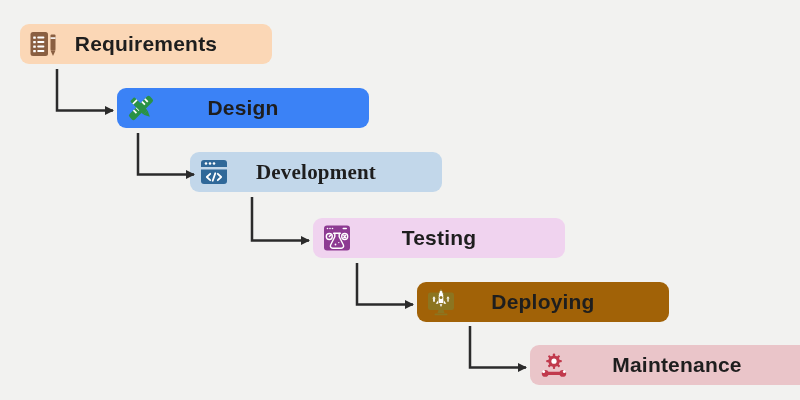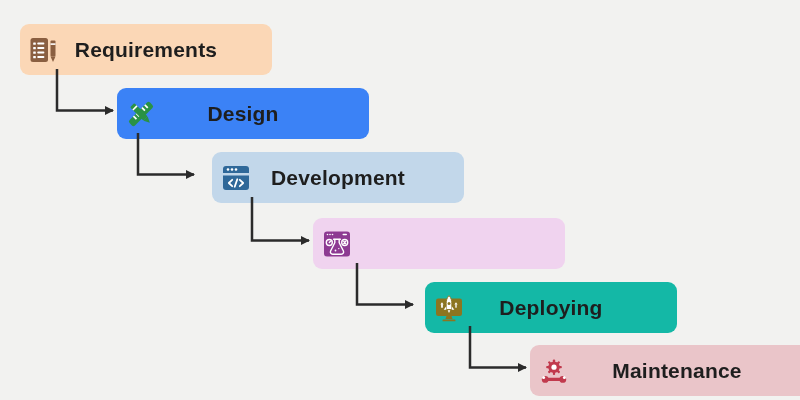--- a/index.html
+++ b/index.html
@@ -2,35 +2,35 @@
 <html style="--bg: #f2f2f0; --arrow: #2b2b2b; --text: #1e1e1e;"><head>
 <meta charset="utf-8">
 <style>
   :root{
     --bg:#f2f2f0; --arrow:#2b2b2b; --text:#1e1e1e;
   }
   html,body{margin:0;padding:0;}
   body{background:var(--bg);font-family:"Liberation Sans",sans-serif;}
   .canvas{position:relative;width:800px;height:400px;background:var(--bg);overflow:hidden;}
   .step-box{
-    position:absolute;width:252px;height:51px;border-radius:9px;
+    position:absolute;width:252px;height:40px;border-radius:9px;
     display:flex;align-items:center;
   }
   .step-box .icon{
     position:absolute;left:9px;top:50%;transform:translateY(-50%);
     width:30px;height:30px;display:block;
   }
   .step-box .icon svg{display:block;width:30px;height:30px;}
   .step-box .label{
     position:absolute;left:0;right:0;text-align:center;
     font-size:21px;font-weight:600;color:var(--text);letter-spacing:0.2px;
   }
   .s1{left:20px;top:24px;}
   .s2{left:117px;top:88px;}
-  .s3{left:212px;top:152px;}
+  .s3{left:190px;top:152px;font-family:Liberation Serif, serif;}
   .s4{left:313px;top:218px;}
   .s5{left:417px;top:282px;}
   .s6{left:530px;top:345px;}
   .arrows{position:absolute;left:0;top:0;width:800px;height:400px;pointer-events:none;}
   .arrows path.flow{fill:none;stroke:var(--arrow);stroke-width:2.5px;}
 </style>
 </head>
 <body>
 
 <div class="canvas">
@@ -121,23 +121,24 @@
           <path d="M21.8,12.6 l1.8,1.8 M23.6,12.6 l-1.8,1.8"></path>
           <path d="M12.8,10.5 v3.2 l-4.2,8.3 a2.3,2.3 0 0 0 2.05,3.3 h8.7 a2.3,2.3 0 0 0 2.05,-3.3 L17.2,13.7 v-3.2"></path>
           <path d="M11.6,10.2 h6.8"></path>
         </g>
         <g fill="#ffffff">
           <circle cx="13.5" cy="21.5" r="0.9"></circle>
             <circle cx="16.8" cy="19.6" r="0.7"></circle>
         </g>
       </svg>
     </span>
-  </div>
-
-  <div class="step-box s5" style="background: #14b8a6; margin-left: 8px;">
+    <span class="label">Testing</span>
+  </div>
+
+  <div class="step-box s5" style="background: #a16207;">
     <span class="icon" style="color: rgb(140, 117, 32);">
       <svg viewBox="0 0 30 30">
         <g fill="currentColor">
           <rect x="2" y="5.5" width="26" height="17.5" rx="2.2"></rect>
           <path d="M12.5,23 h5 l1,3 h-7 z"></path>
           <rect x="8.5" y="26.5" width="13" height="1.8" rx="0.9"></rect>
         </g>
         <g fill="#ffffff" stroke="currentColor" stroke-width="0.9">
           <path d="M15,2.6 C12.9,4.7 12.2,7.6 12.2,10.5 L12.2,16.5 L17.8,16.5 L17.8,10.5 C17.8,7.6 17.1,4.7 15,2.6 z"></path>
         </g>

